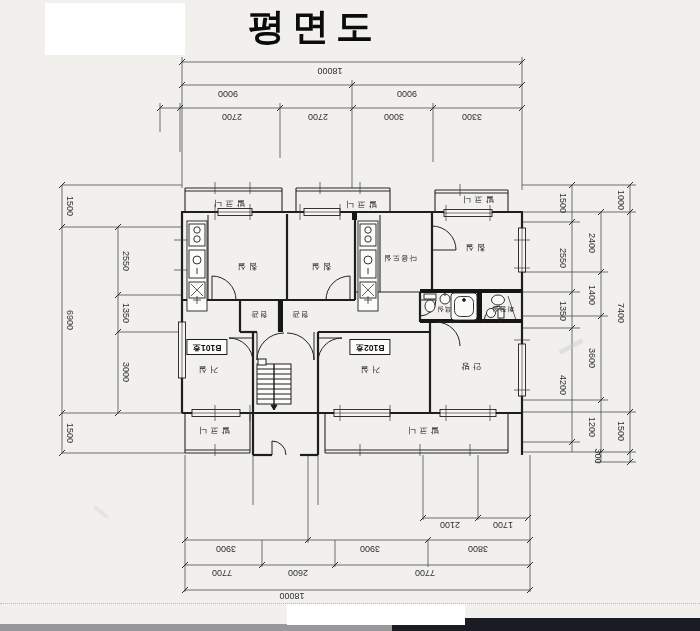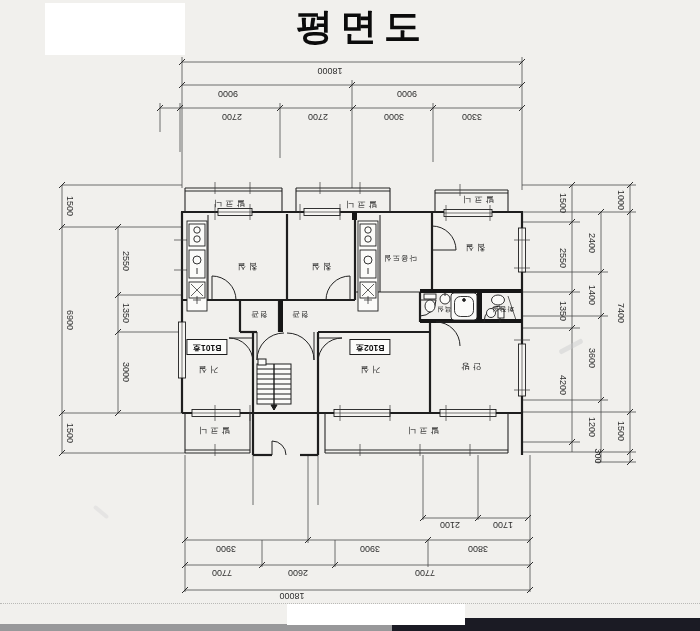--- a/index.html
+++ b/index.html
@@ -3,21 +3,21 @@
 <meta charset="utf-8">
 <style>
   html,body{margin:0;padding:0;}
   body{width:700px;height:631px;position:relative;overflow:hidden;
        background:#f1f0ed;font-family:"Liberation Sans",sans-serif;}
   #paper{position:absolute;inset:0;}
   svg{position:absolute;left:0;top:0;}
   .abs{position:absolute;}
   .title{font-family:"DejaVu Serif","Liberation Serif",serif;font-weight:700;
          font-size:37px;letter-spacing:7px;color:#0b0b0b;white-space:nowrap;
-         transform:translate(-50%,-50%);margin-left:48px;}
+         transform:translate(-50%,-50%);}
   .dim{font:9px "Liberation Sans",sans-serif;color:#2e2e2e;white-space:nowrap;
        transform:translate(-50%,-50%) rotate(180deg);}
   .dimv{font:9px "Liberation Sans",sans-serif;color:#2e2e2e;white-space:nowrap;
        transform:translate(-50%,-50%) rotate(90deg);}
   .room{font:8.5px "Liberation Sans",sans-serif;color:#161616;letter-spacing:3px;
         white-space:nowrap;transform:translate(-50%,-50%) rotate(180deg);}
   .room.sm{font-size:7.5px;letter-spacing:1px;}
   .room.xs{font-size:7px;letter-spacing:0.5px;}
   .unitbox{border:1.2px solid #1c1c1c;background:#fcfcfa;padding:1px 5px;
         font:bold 8.5px "Liberation Sans",sans-serif;color:#111;white-space:nowrap;

